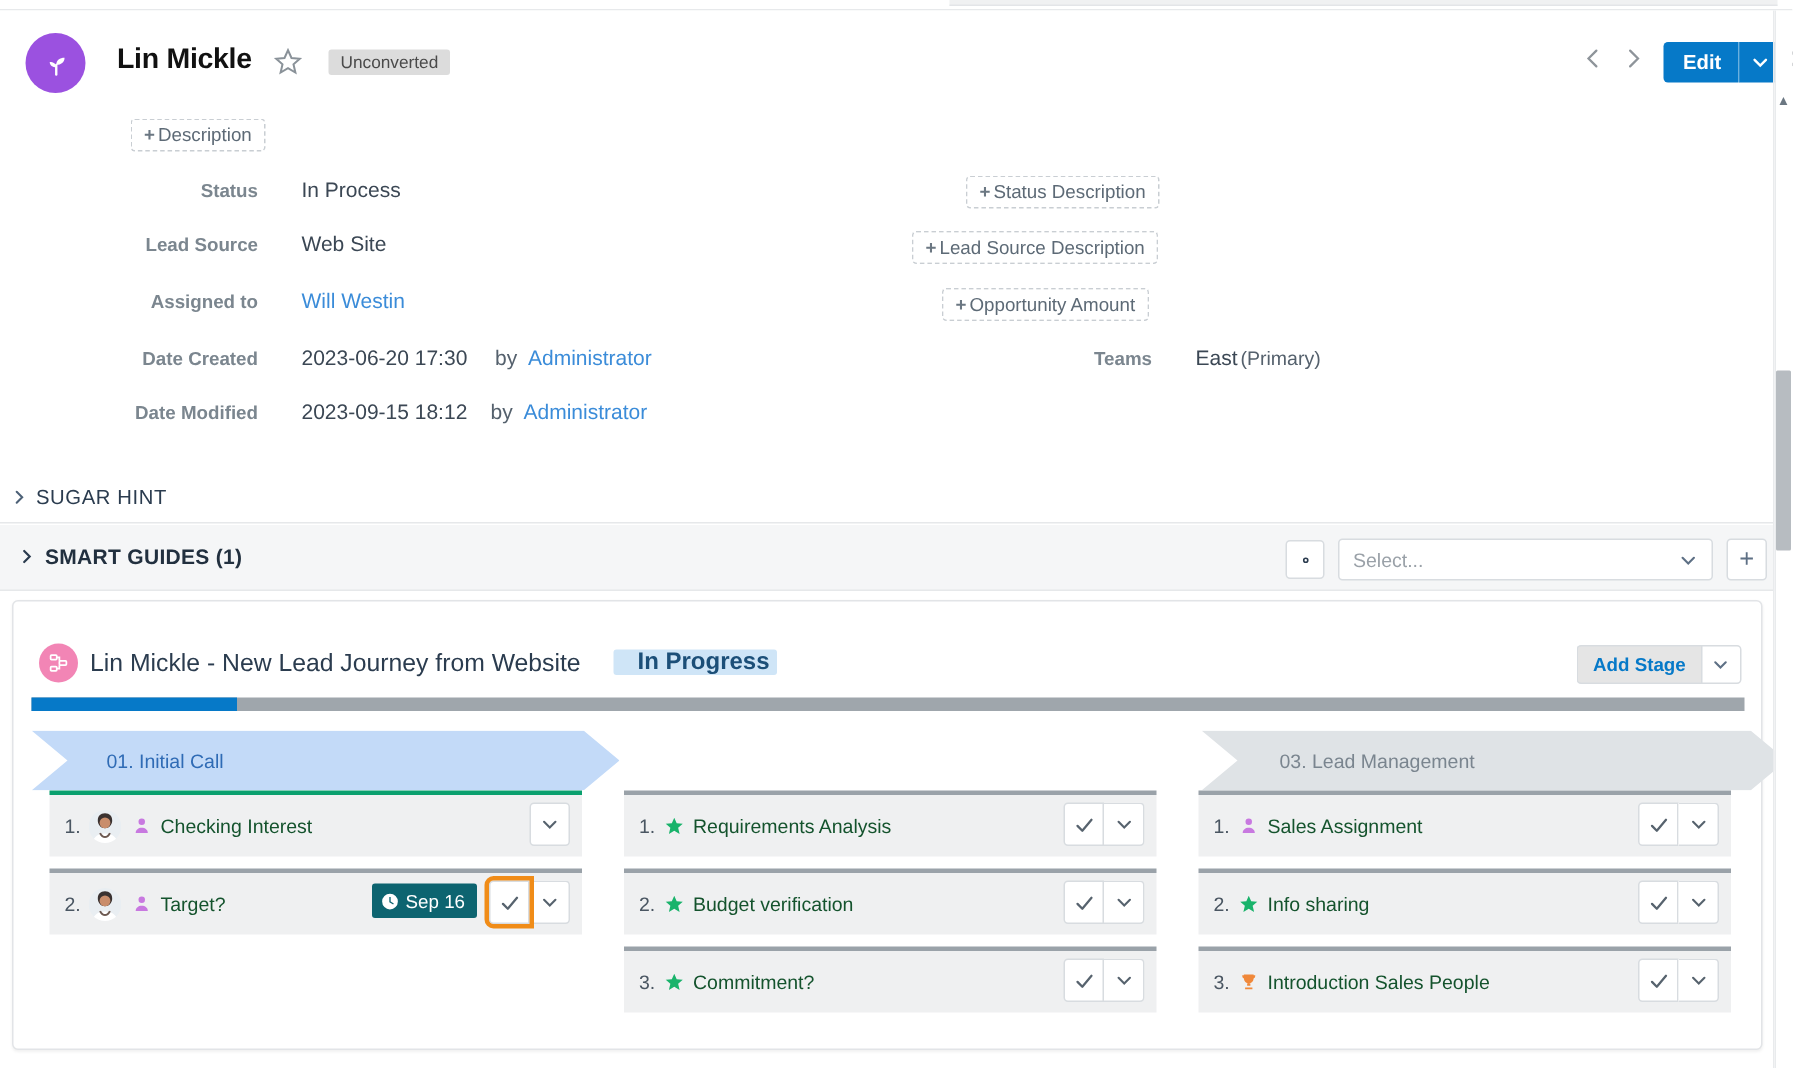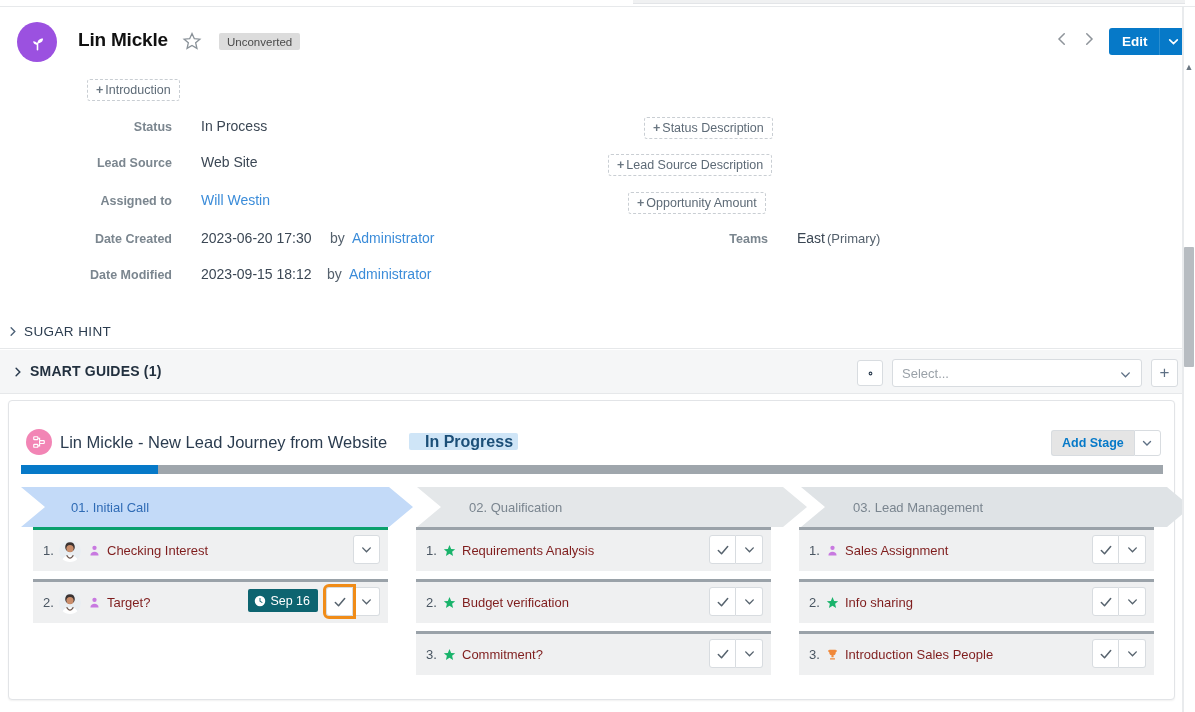--- a/index.html
+++ b/index.html
@@ -161,21 +161,21 @@
   .task-row {
     position:absolute; left:0; width:355px; height:41px; background:#eff0f1;
     display:flex; align-items:center;
   }
   .task-sep { position:absolute; left:0; width:355px; height:3px; background:#9aa2a9; }
   .task-num { margin-left:10px; font-size:13px; color:#4a5662; width:16px; }
   .task-av {
     width:22px; height:22px; border-radius:50%; overflow:hidden; margin-right:6px; flex:0 0 22px;
   }
   .task-ic { width:15px; margin-right:5px; display:flex; align-items:center; justify-content:center; flex:0 0 15px;}
-  .task-lbl { font-size:13px; color:#7f1d1d; white-space:nowrap; }
+  .task-lbl { font-size:13px; color:#14532d; white-space:nowrap; }
   .row-actions { position:absolute; right:8px; top:5px; display:flex; }
   .act-btn {
     width:27px; height:29px; background:#fff; border:1px solid #d8dce0;
     display:flex; align-items:center; justify-content:center; cursor:pointer; color:#57636e;
   }
   .act-check { border-radius:3px 0 0 3px; }
   .act-caret { border-radius:0 3px 3px 0; border-left:none; }
   .act-single { border-radius:3px; }
   .act-focus { outline:3px solid #f08c18; outline-offset:0px; position:relative; z-index:3; }
   .date-badge {
@@ -233,21 +233,21 @@
         <svg width="13" height="13" viewBox="0 0 24 24" fill="none" stroke="#fff" stroke-width="3" stroke-linecap="round">
           <polyline points="5,9 12,16 19,9"></polyline>
         </svg>
       </div>
     </div>
     <div class="close-x">✕</div>
   </div>
 
   <div class="detail">
     <div style="position:absolute;left:87px;top:16px;">
-      <span class="btn-add"><span class="plus">+</span><span>Introduction</span></span>
+      <span class="btn-add"><span class="plus">+</span><span>Description</span></span>
     </div>
 
     <div class="fld-label" style="left:0px;width:172px;top:57px;">Status</div>
     <div class="fld-value" style="left:201px;top:55px;">In Process</div>
 
     <div class="fld-label" style="left:0px;width:172px;top:93px;">Lead Source</div>
     <div class="fld-value" style="left:201px;top:91px;">Web Site</div>
 
     <div class="fld-label" style="left:0px;width:172px;top:131px;">Assigned to</div>
     <div class="fld-value lnk" style="left:201px;top:129px;">Will Westin</div>
@@ -336,23 +336,20 @@
     </div>
   </div>
 
   <div class="progress-track">
     <div class="progress-fill" id="progress-fill" style="width: 12%;"></div>
   </div>
 
   <div class="stages" id="stages-row">
       <div class="stage-chev stage-1">
         <span class="lbl">01. Initial Call</span>
-      </div>
-      <div class="stage-chev stage-2">
-        <span class="lbl">02. Qualification</span>
       </div>
       <div class="stage-chev stage-3">
         <span class="lbl">03. Lead Management</span>
       </div>
     </div>
   <div class="cols" id="cols-row">
       <div class="col col1">
         <div class="col-rule"></div>
         <div class="task-row" style="top: 3px;">
           <span class="task-num">1.</span>

